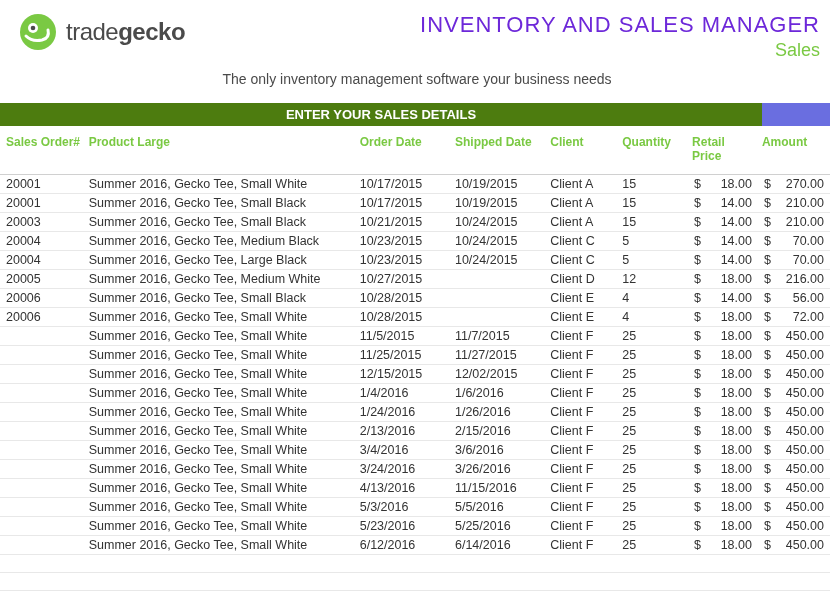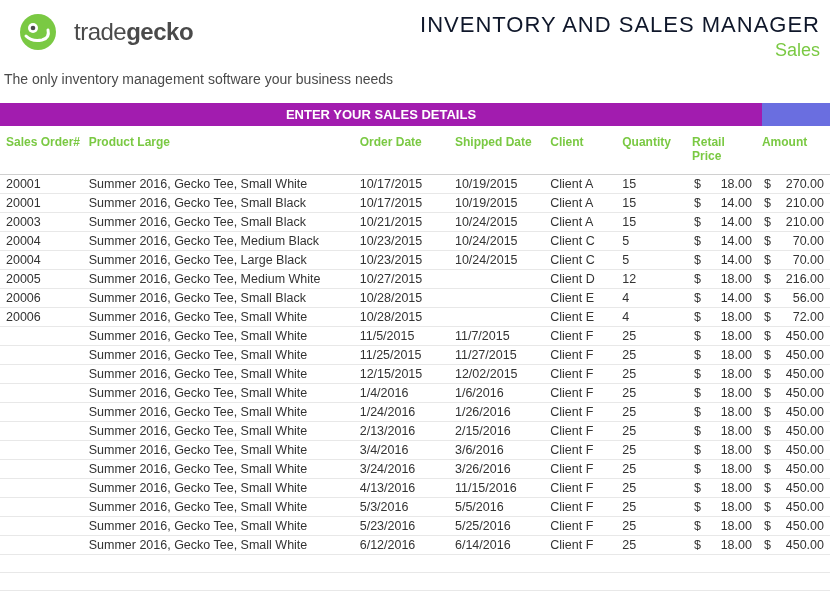--- a/index.html
+++ b/index.html
@@ -9,50 +9,51 @@
     color: #333;
     background: #fff;
     width: 830px;
   }
   .header {
     display: flex;
     justify-content: space-between;
     align-items: flex-start;
     padding: 12px 10px 6px 18px;
   }
-  .logo-block { display: flex; align-items: center; gap: 16px; }
+  .logo-block { display: flex; align-items: center; gap: 8px; }
   .logo-icon {
     width: 40px; height: 40px;
     display: inline-flex; align-items: center; justify-content: center;
   }
   .logo-text { font-size: 24px; color: #4a4a4a; letter-spacing: -0.5px; }
   .logo-text b { font-weight: 700; }
   .title-block { text-align: right; }
   .app-title {
     font-size: 22px;
     font-weight: 300;
     letter-spacing: 1px;
-    color: #0f172a;
+    color: #6d28d9;
   }
   .app-subtitle {
     font-size: 18px;
     color: #7ac943;
     font-weight: 500;
     margin-top: 2px;
   }
   .tagline {
     padding: 4px 0 16px 4px;
     font-size: 14px;
     color: #4a4a4a;
+    text-align: center;
   }
   .table-wrap { width: 100%; }
   .section-header { display: flex; }
   .section-left {
     flex: 1;
-    background: #a21caf;
+    background: #4d7c0f;
     color: #fff;
     font-weight: 700;
     text-align: center;
     padding: 4px 0;
     font-size: 13px;
   }
   .section-right {
     width: 68px;
     background: #6a6ee0;
   }

